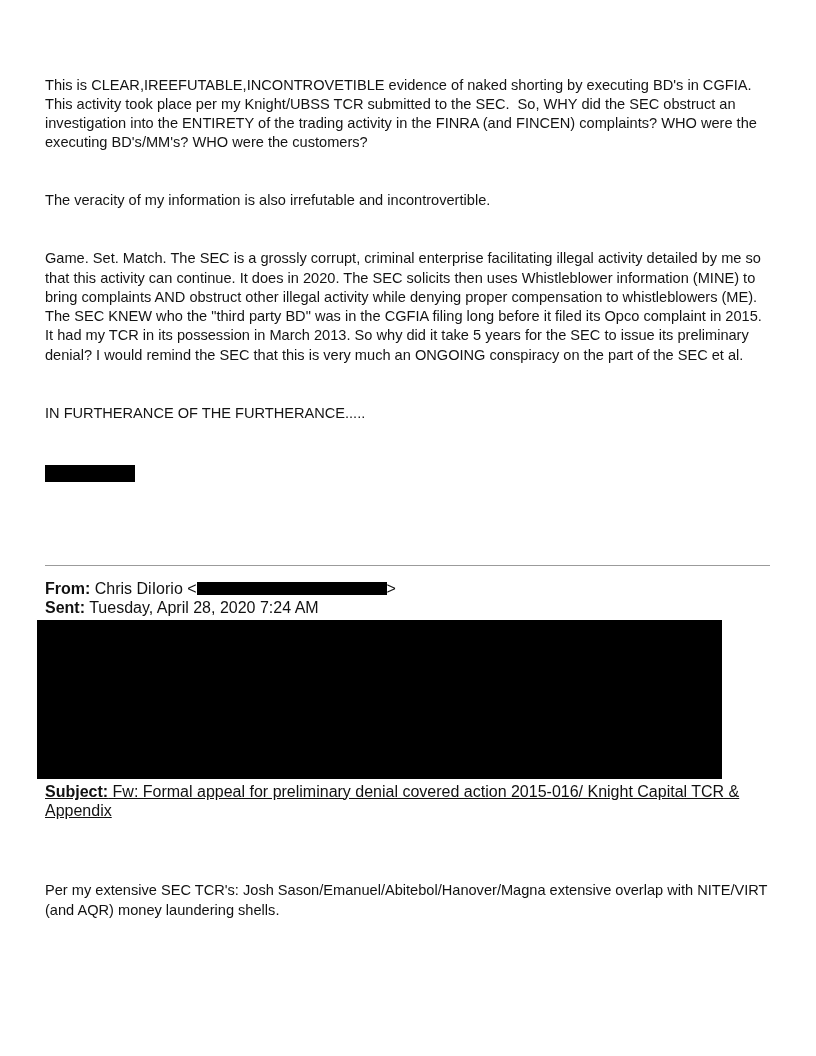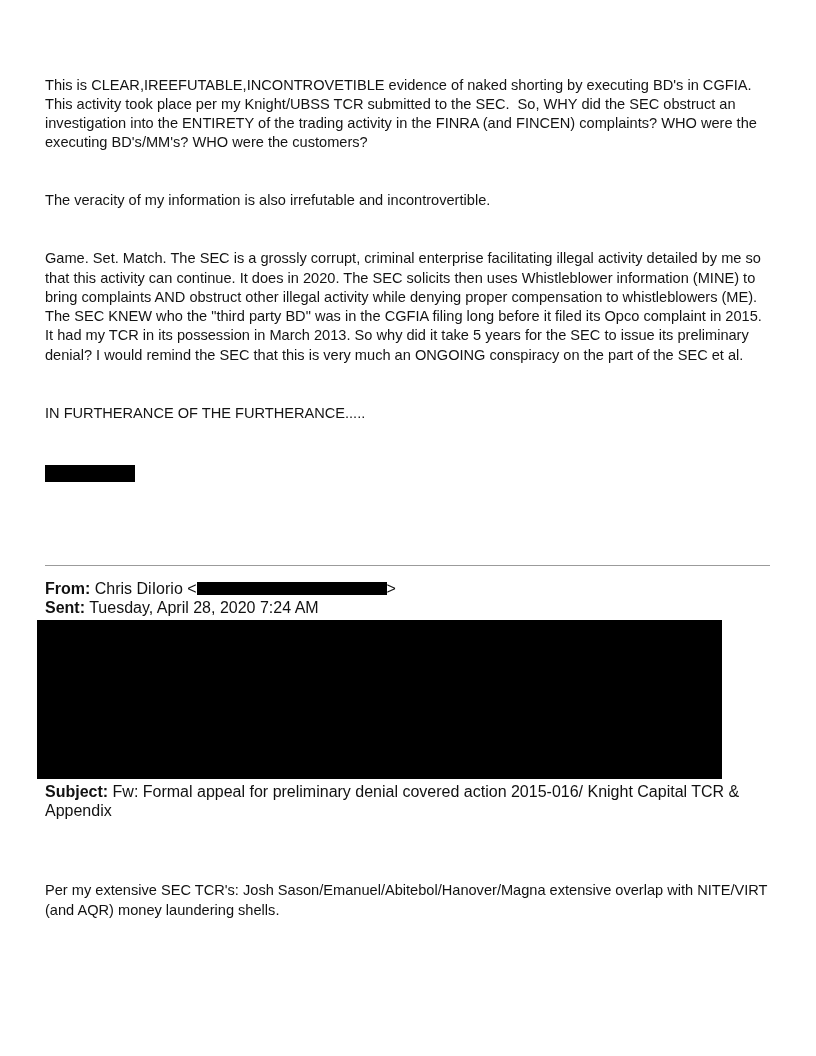--- a/index.html
+++ b/index.html
@@ -55,21 +55,21 @@
     border-top: 1px solid #9b9b9b;
     width: 725px;
     margin-top: 45px;
   }
   .hdr-block {
     margin-top: 13px;
     font-size: 16px;
     line-height: 19.3px;
   }
   .hdr-label { font-weight: bold; }
-  .subject-line { margin-top: 3px; }
+  .subject-line { margin-top: 3px; text-decoration: underline; }
   .quoted-block {
     margin-top: 21px;
     font-size: 14.6px;
     line-height: 19.8px;
     white-space: pre-wrap;
   }
 </style>
 </head>
 <body>
 

